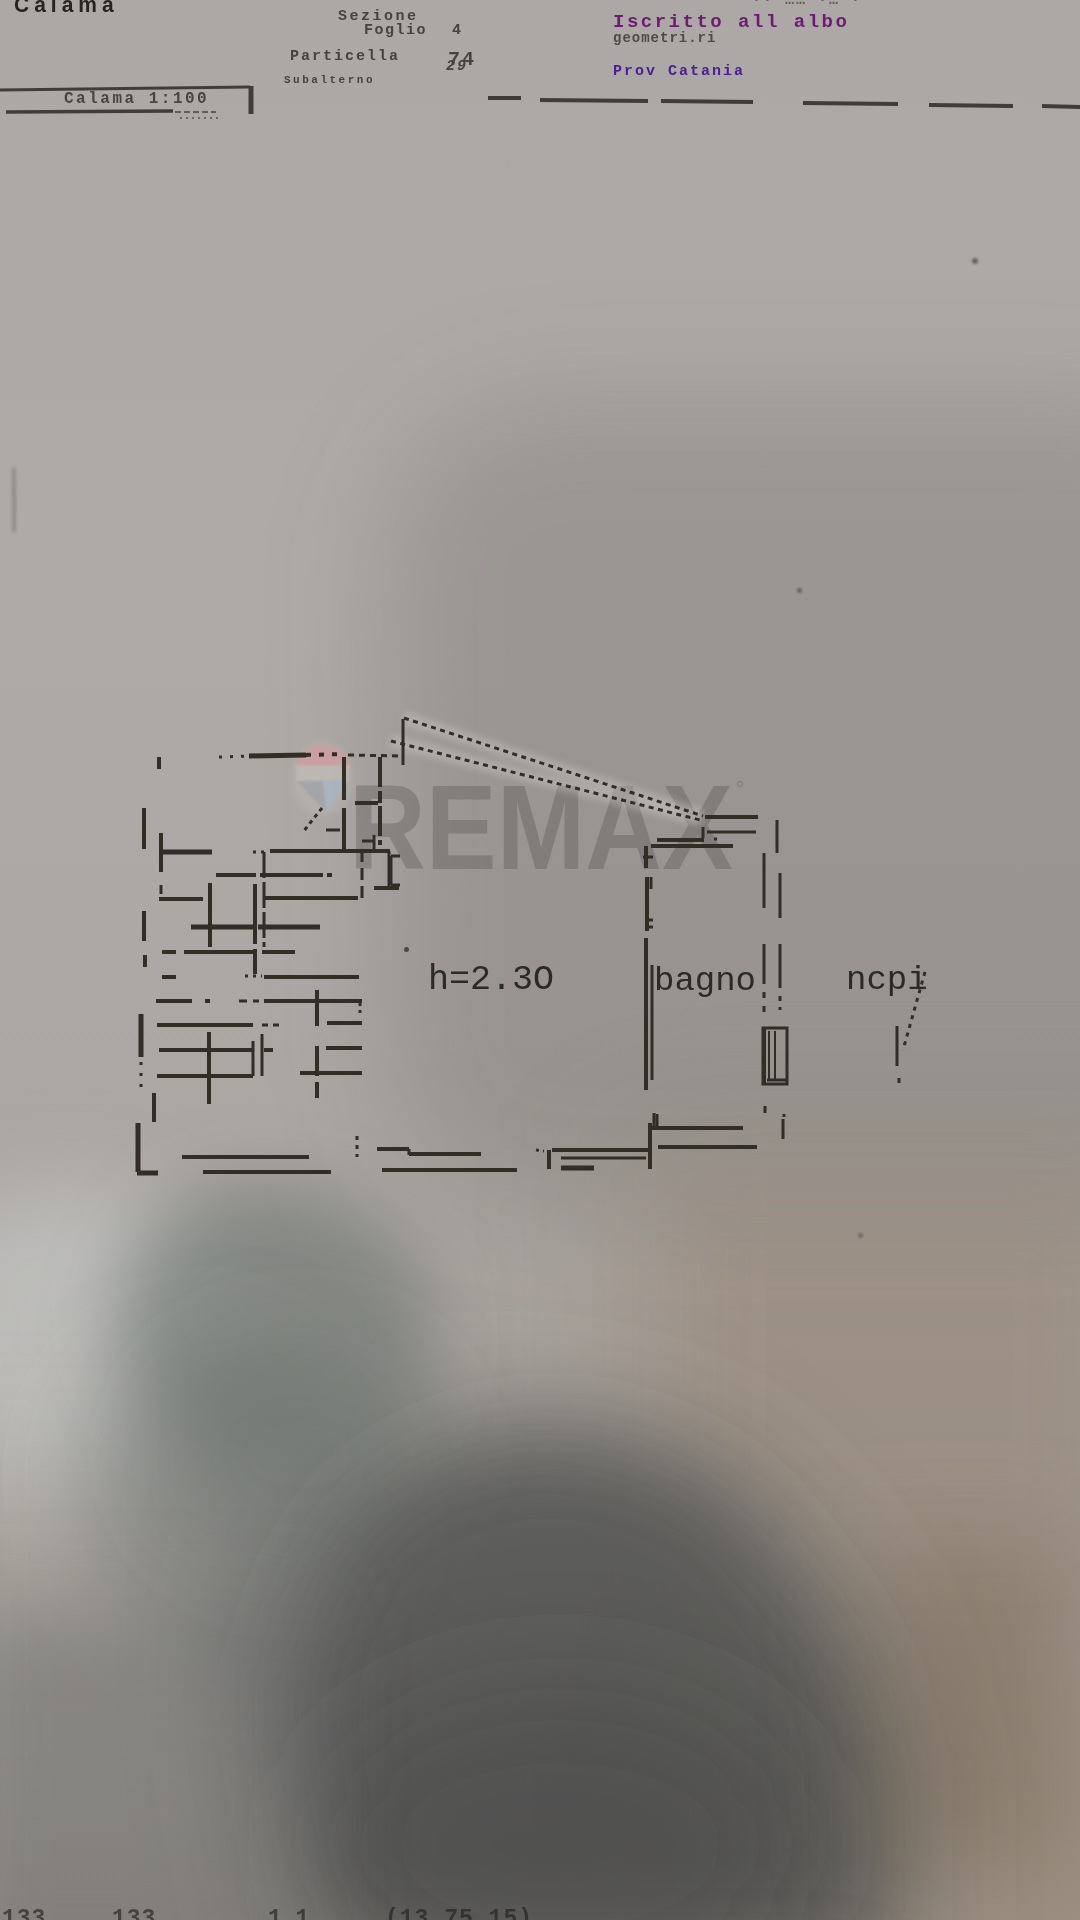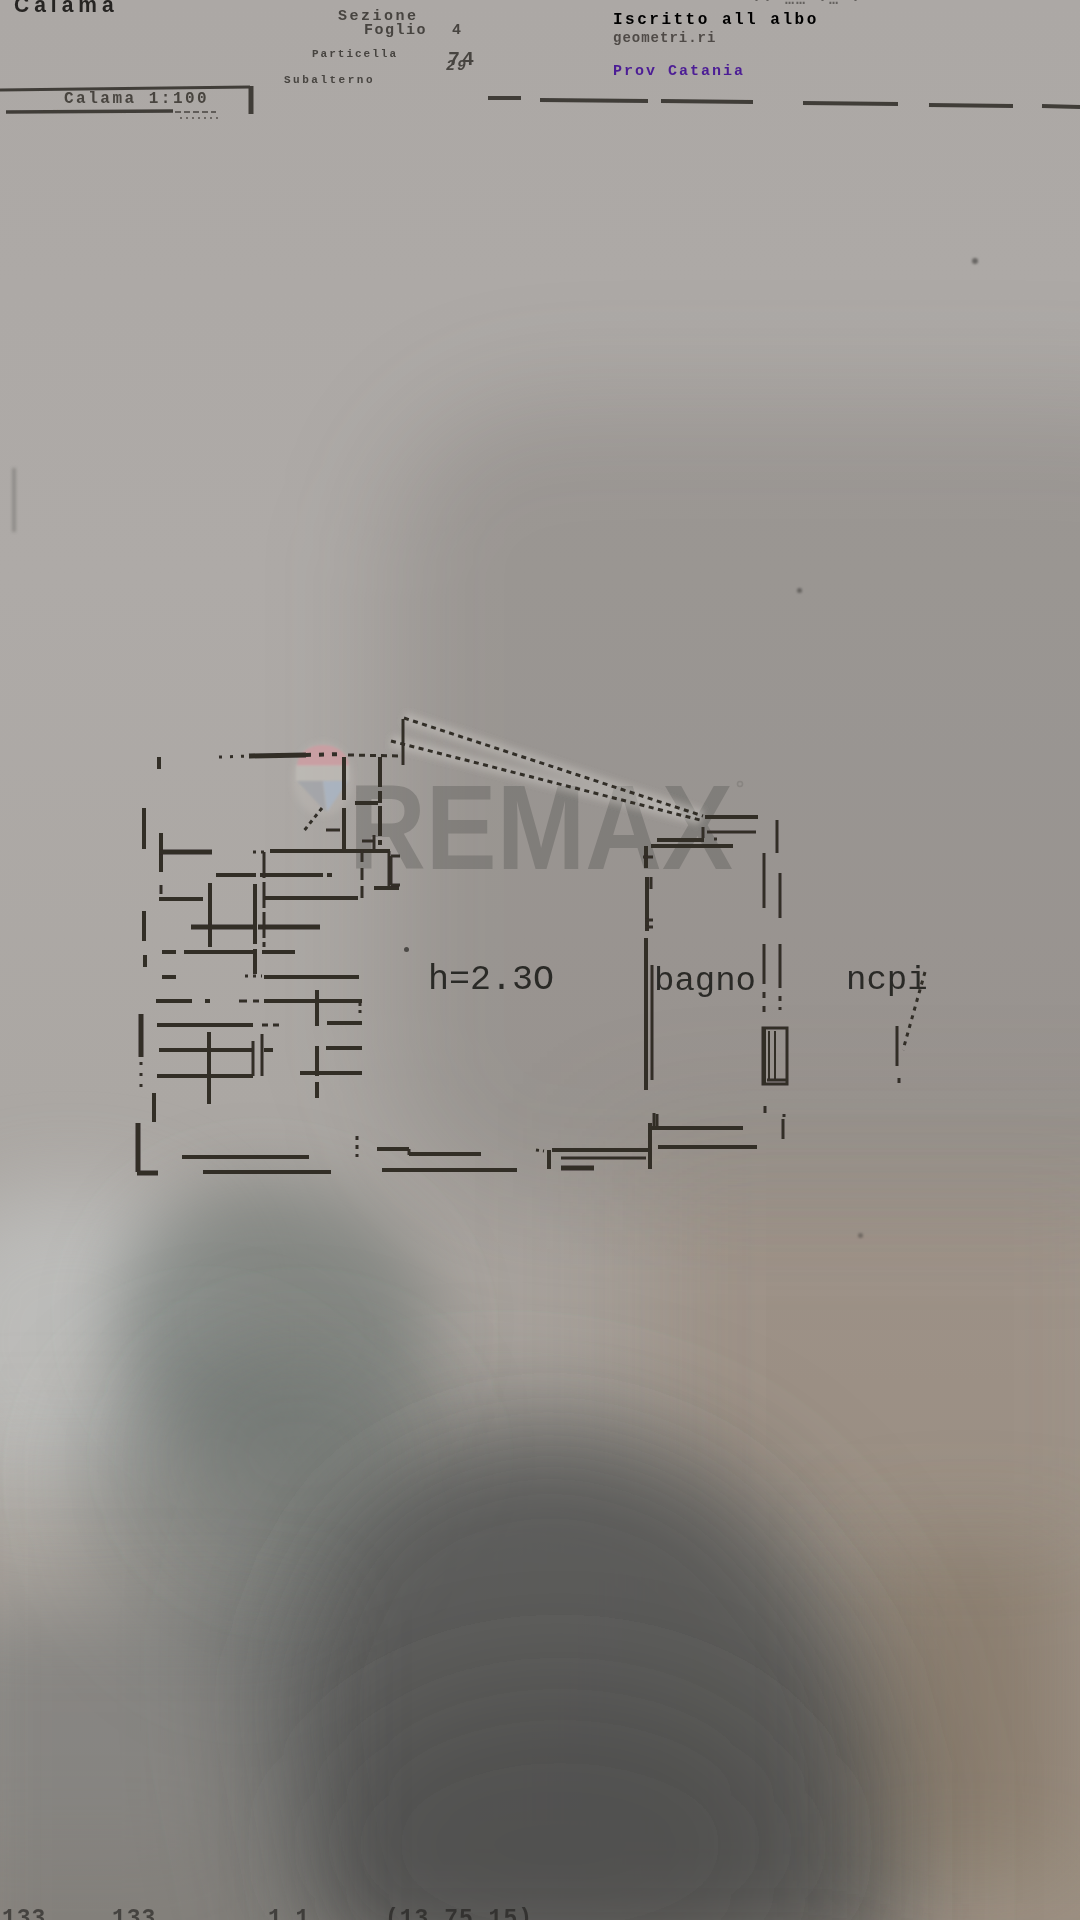--- a/index.html
+++ b/index.html
@@ -299,29 +299,29 @@
 
 <div id="header" style="filter:blur(0.7px);">
 
 <div class="abs" style="left:14px;top:-7px;font-size:21px;font-weight:bold;color:#262422;letter-spacing:5px;font-family:'Liberation Sans',sans-serif;transform:scaleY(1.05);">Calama</div>
 
 <div class="abs mono" style="left:338px;top:8px;font-size:15px;letter-spacing:2.5px;">Sezione</div>
 
 <div class="abs mono" style="left:364px;top:22px;font-size:15px;letter-spacing:1.5px;">Foglio</div>
 <div class="abs mono" style="left:452px;top:22px;font-size:15px;">4</div>
 
-<div class="abs mono" style="left:312px;top:48px;font-size:11px;letter-spacing:2px;">Particella</div>
+<div class="abs mono" style="left:290px;top:48px;font-size:15px;letter-spacing:2px;">Particella</div>
 <div class="abs mono" style="left:448px;top:48px;font-size:20px;letter-spacing:2px;">74</div>
 
 <div class="abs mono" style="left:284px;top:74px;font-size:11px;letter-spacing:2.5px;">Subalterno</div>
 <div class="abs mono" style="left:446px;top:58px;font-size:15px;letter-spacing:2px;font-style:italic;">29</div>
 
 <div class="abs mono" style="left:752px;top:-8px;font-size:15px;letter-spacing:2px;color:rgba(62,59,55,0.65);">·· …… ·… ·</div>
 
-<div class="abs mono" style="left:613px;top:11px;font-size:16px;letter-spacing:2.5px;color:#000000;">Iscritto all albo</div>
+<div class="abs mono" style="left:613px;top:11px;font-size:19px;letter-spacing:2.5px;color:#701a75;">Iscritto all albo</div>
 
 <div class="abs mono" style="left:613px;top:30px;font-size:14px;letter-spacing:1px;color:rgba(62,58,54,0.85);">geometri.ri</div>
 
 <div class="abs mono" style="left:613px;top:63px;font-size:15px;letter-spacing:2px;color:#4c1d95;">Prov  Catania</div>
 
 <div class="abs mono" style="left:64px;top:90px;font-size:16px;letter-spacing:2.5px;color:rgba(54,51,45,0.85);">Calama 1:100</div>
 </div>
 
 <div class="abs" style="left:972px;top:258px;width:6px;height:6px;background:rgba(50,48,45,0.55);border-radius:50%;filter:blur(1px);"></div>
 <div class="abs" style="left:797px;top:588px;width:5px;height:5px;background:rgba(50,48,45,0.5);border-radius:50%;filter:blur(1px);"></div>

